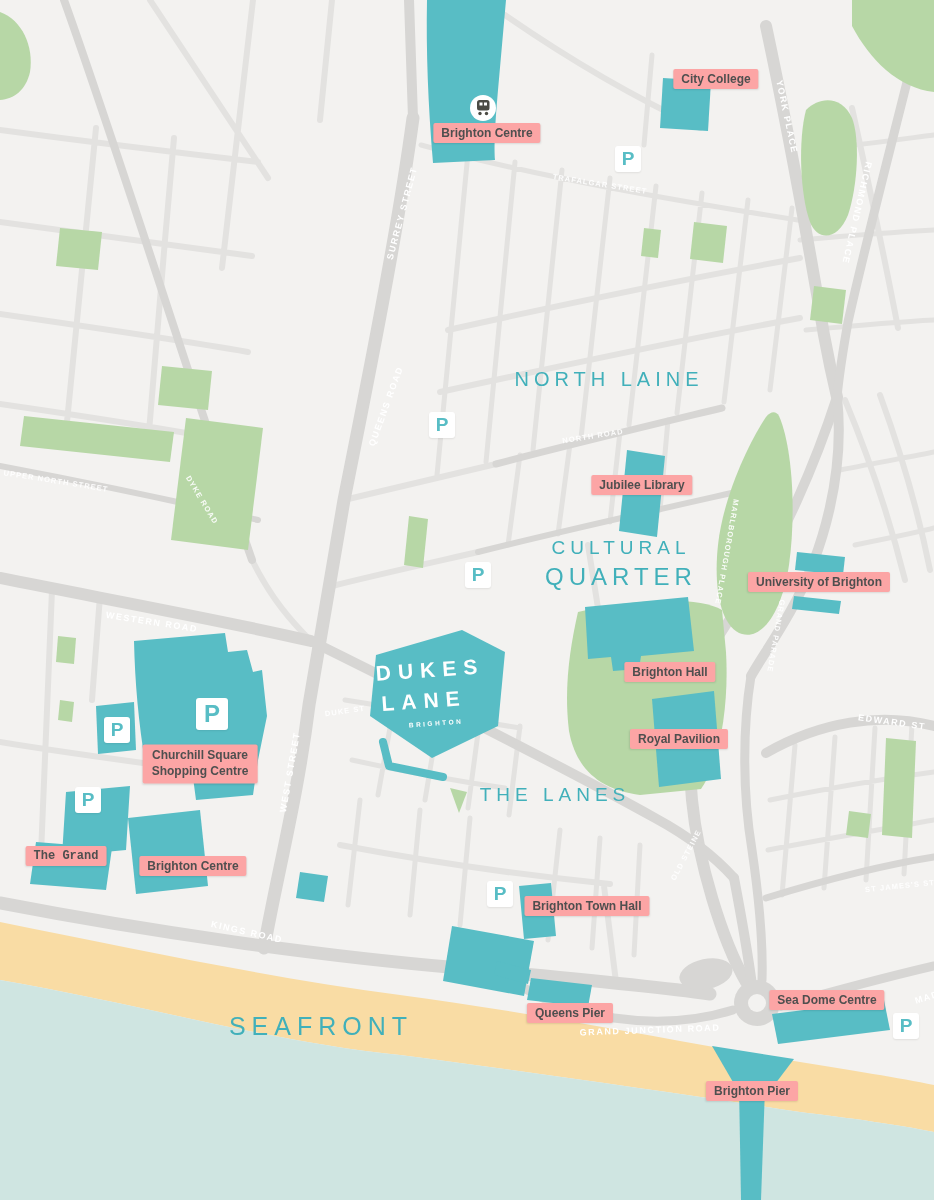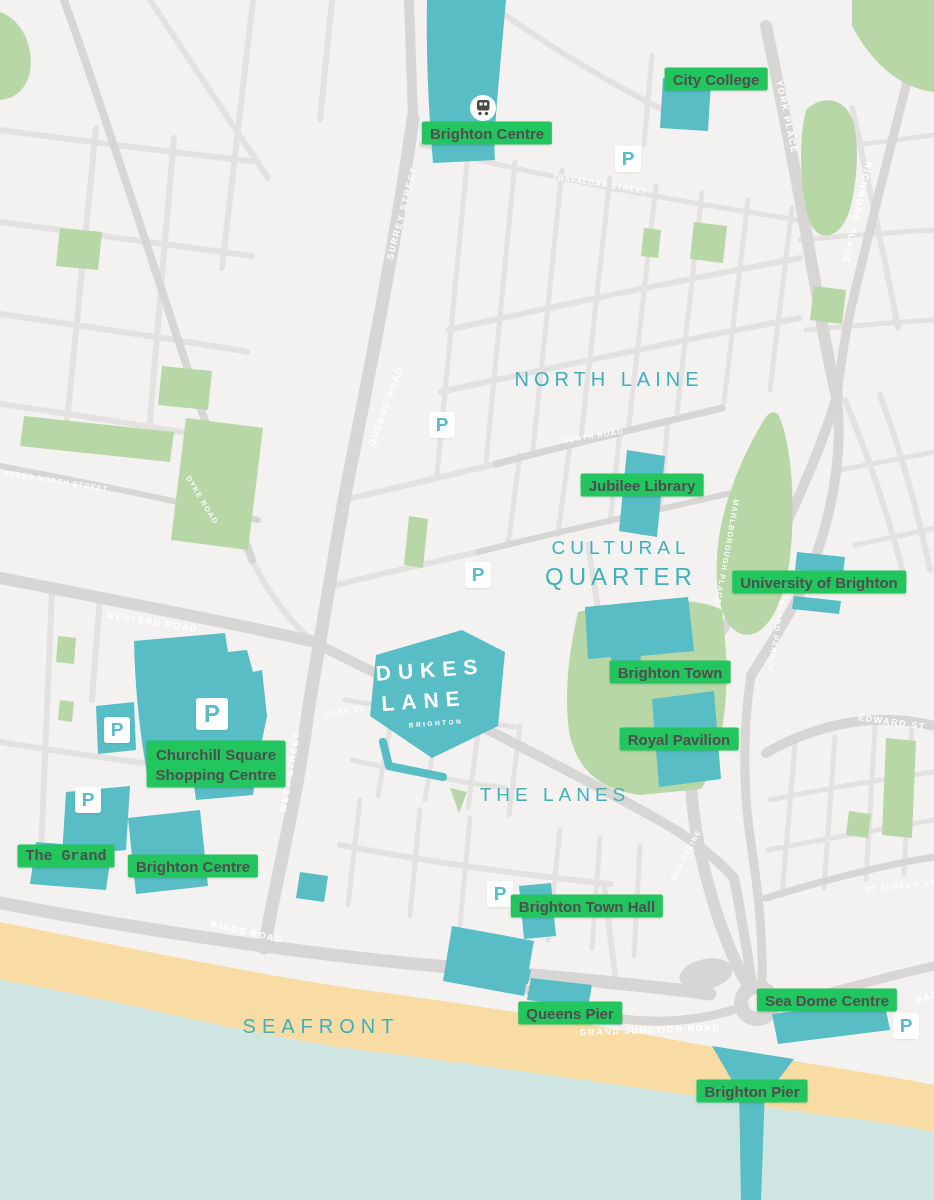--- a/index.html
+++ b/index.html
@@ -6,22 +6,22 @@
   .map{position:relative;width:934px;height:1200px;overflow:hidden;background:var(--land,#f3f2f0);
        font-family:"Liberation Sans","DejaVu Sans",sans-serif;}
   .map svg.base{position:absolute;left:0;top:0;}
   .s-major{stroke:var(--road-major,#d7d6d4);fill:none;stroke-linecap:round;}
   .s-minor{stroke:var(--road-minor,#e3e2e0);fill:none;stroke-linecap:round;}
   .f-green{fill:var(--green,#b7d7a6);}
   .f-teal{fill:var(--teal,#58bdc5);}
   .f-sand{fill:var(--sand,#f9dca4);}
   .f-sea{fill:var(--sea,#cfe5e1);}
   .f-land{fill:var(--land,#f3f2f0);}
-  .lbl{position:absolute;transform:translate(-50%,-50%);background:#22c55e;color:var(--ink,#4f4f4f);
-       font-size:15px;font-weight:bold;padding:3px 8px;white-space:nowrap;border-radius:2px;
+  .lbl{position:absolute;transform:translate(-50%,-50%);background:#fca5a5;color:var(--ink,#4f4f4f);
+       font-size:12px;font-weight:bold;padding:3px 8px;white-space:nowrap;border-radius:2px;
        box-shadow:0 1px 2px rgba(0,0,0,.10);z-index:30;}
   .lbl.two{text-align:center;line-height:1.3;padding:4px 9px;}
   .street{position:absolute;color:#fff;font-size:9px;font-weight:bold;letter-spacing:1.6px;
        white-space:nowrap;z-index:20;}
   .street.faint{font-size:7.5px;letter-spacing:1.1px;opacity:.92;}
   .area{position:absolute;transform:translate(-50%,-50%);color:var(--teal-text,#41b0ba);
        font-weight:normal;z-index:15;white-space:nowrap;}
   .p-box{position:absolute;transform:translate(-50%,-50%);width:26px;height:26px;background:#fff;
        border-radius:3px;display:flex;align-items:center;justify-content:center;
        color:var(--teal,#58bdc5);font-weight:bold;font-size:19px;z-index:25;
@@ -151,42 +151,42 @@
   <div class="street faint" style="left:600px;top:184px;transform:translate(-50%,-50%) rotate(9deg);">TRAFALGAR STREET</div>
   <div class="street faint" style="left:593px;top:436px;transform:translate(-50%,-50%) rotate(-9deg);">NORTH ROAD</div>
   <div class="street faint" style="left:345px;top:711px;transform:translate(-50%,-50%) rotate(-8deg);">DUKE ST</div>
   <div class="street faint" style="left:900px;top:886px;transform:translate(-50%,-50%) rotate(-6deg);">ST JAMES'S ST</div>
   <div class="street" style="left:915px;top:1001px;transform:translate(0,-50%) rotate(-17deg);transform-origin:left center;">MADEIRA DRIVE</div>
 
   <div class="area" style="left:609px;top:379px;font-size:20px;letter-spacing:5px;">NORTH LAINE</div>
   <div class="area" style="left:621px;top:548px;font-size:19px;letter-spacing:5px;">CULTURAL</div>
   <div class="area" style="left:621px;top:577px;font-size:24px;letter-spacing:5px;">QUARTER</div>
   <div class="area" style="left:555px;top:795px;font-size:19px;letter-spacing:5px;">THE LANES</div>
-  <div class="area" style="left:321px;top:1026px;font-size:20px;letter-spacing:6px;">SEAFRONT</div>
+  <div class="area" style="left:321px;top:1026px;font-size:25px;letter-spacing:6px;">SEAFRONT</div>
 
   <div class="logo-text" style="left:430px;top:670px;font-size:21px;letter-spacing:7px;transform:translate(-50%,-50%) rotate(-4deg);">DUKES</div>
   <div class="logo-text" style="left:424px;top:701px;font-size:21px;letter-spacing:7px;transform:translate(-50%,-50%) rotate(-4deg);">LANE</div>
   <div class="logo-text" style="left:436px;top:723px;font-size:6.5px;letter-spacing:2.5px;transform:translate(-50%,-50%) rotate(-4deg);">BRIGHTON</div>
 
   <div class="p-box" style="left:628px;top:159px;">P</div>
   <div class="p-box" style="left:442px;top:425px;">P</div>
   <div class="p-box" style="left:478px;top:575px;">P</div>
   <div class="p-box big" style="left:212px;top:714px;">P</div>
   <div class="p-box" style="left:117px;top:730px;">P</div>
   <div class="p-box" style="left:88px;top:800px;">P</div>
   <div class="p-box" style="left:500px;top:894px;">P</div>
   <div class="p-box" style="left:906px;top:1026px;">P</div>
 
   <div class="lbl" style="left:716px;top:79px;">City College</div>
   <div class="lbl" style="left:487px;top:133px;">Brighton Centre</div>
   <div class="lbl" style="left:642px;top:485px;">Jubilee Library</div>
   <div class="lbl" style="left:819px;top:582px;">University of Brighton</div>
-  <div class="lbl" style="left:670px;top:672px;">Brighton Town</div>
+  <div class="lbl" style="left:670px;top:672px;">Brighton Hall</div>
   <div class="lbl" style="left:679px;top:739px;">Royal Pavilion</div>
-  <div class="lbl two" style="left:216px;top:764px;">
+  <div class="lbl two" style="left:200px;top:764px;">
     <span>Churchill Square</span><br>
     <span>Shopping Centre</span>
   </div>
   <div class="lbl" style="left:66px;top:856px;font-family:Liberation Mono, monospace;">The Grand</div>
   <div class="lbl" style="left:193px;top:866px;">Brighton Centre</div>
   <div class="lbl" style="left:587px;top:906px;">Brighton Town Hall</div>
   <div class="lbl" style="left:570px;top:1013px;">Queens Pier</div>
   <div class="lbl" style="left:827px;top:1000px;">Sea Dome Centre</div>
   <div class="lbl" style="left:752px;top:1091px;">Brighton Pier</div>
 

